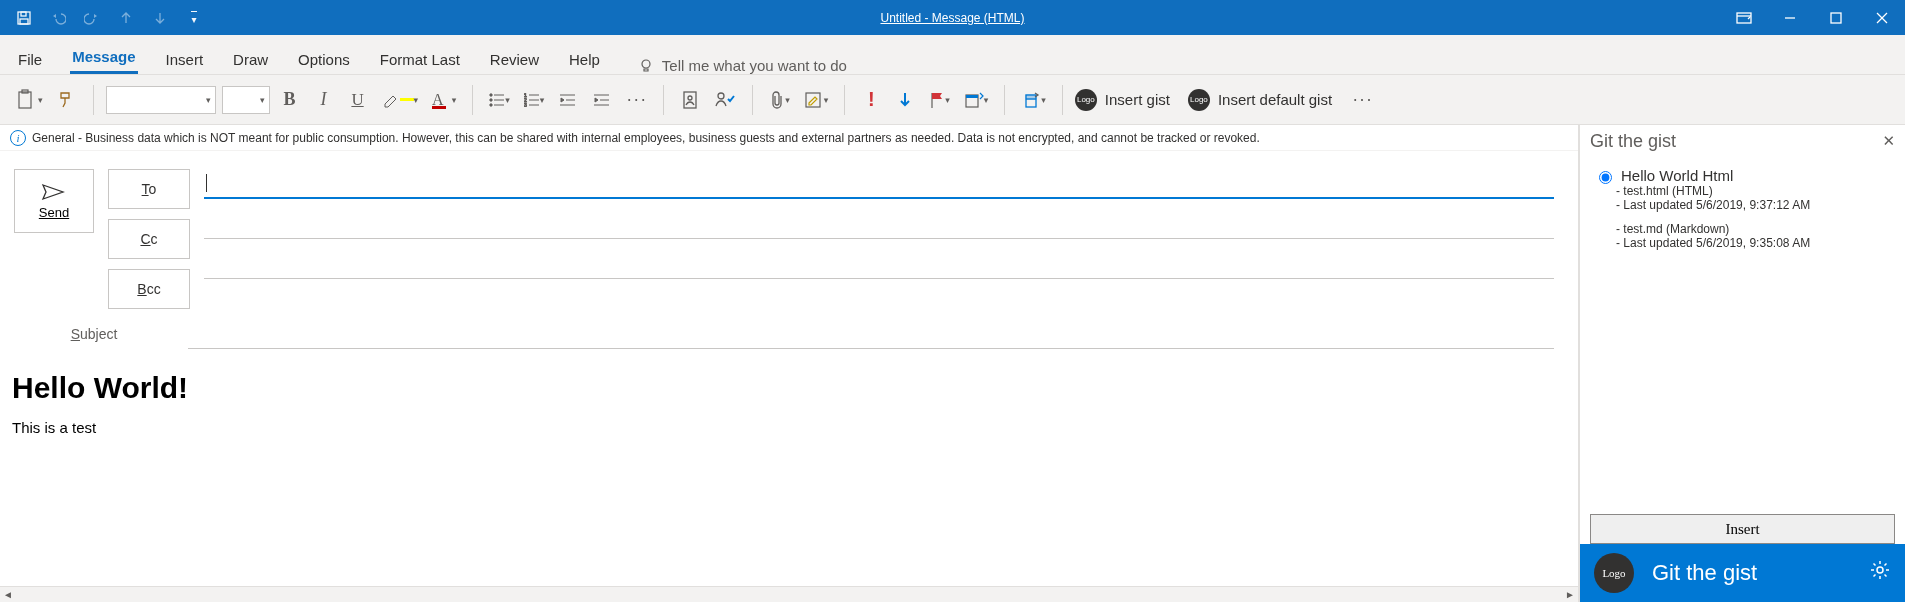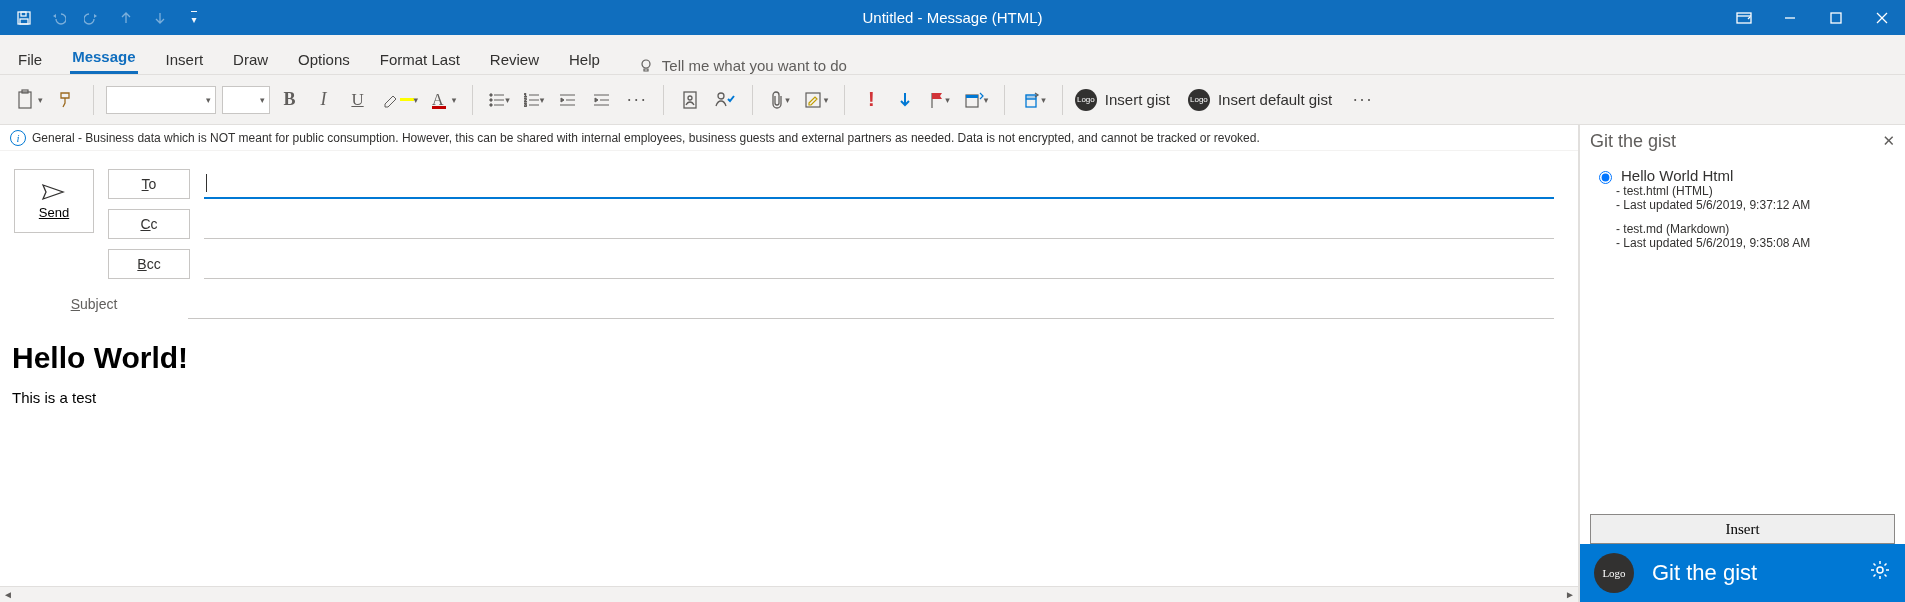--- a/index.html
+++ b/index.html
@@ -2,21 +2,21 @@
 <html><head>
 <meta charset="utf-8">
 <style>
   * { box-sizing: border-box; font-family: "Segoe UI", Arial, sans-serif; }
   html, body { margin:0; padding:0; width:1905px; height:602px; background:#fff; }
   
   .titlebar { height:35px; background:#106ebe; display:flex; align-items:center; color:#fff; position:relative; }
   .qat { display:flex; align-items:center; gap:6px; padding-left:10px; height:100%; }
   .qat .btn { width:28px; height:28px; display:flex; align-items:center; justify-content:center; color:#fff; opacity:0.95; }
   .qat .btn.disabled{ opacity:.45; }
-  .title-center { position:absolute; left:50%; transform:translateX(-50%); font-size:15px; }
+  .title-center { position:absolute; left:50%; transform:translateX(-50%); font-size:12px;text-decoration:underline; }
   .winbtns { margin-left:auto; display:flex; }
   .winbtns .btn { width:46px; height:35px; display:flex; align-items:center; justify-content:center; color:#fff; }
   .ribbon-tabs { height:40px; background:#f3f2f1; display:flex; align-items:flex-end; padding:0 16px; gap:26px; font-size:15px; border-bottom:1px solid #e1dfdd; }
   .ribbon-tab { padding:8px 2px 6px; color:#323130; }
   .ribbon-tab.active { color:#106ebe; border-bottom:3px solid #106ebe; font-weight:600; }
   .tell-me { display:flex; align-items:center; gap:8px; margin-left:10px; color:#605e5c; }
   .lightbulb { width:16px; height:16px; }
   .ribbon { height:50px; background:#f3f2f1; display:flex; align-items:center; padding:4px 12px; gap:6px; border-bottom:1px solid #e1dfdd; }
   .rbtn { height:32px; min-width:28px; display:inline-flex; align-items:center; justify-content:center; padding:0 4px; color:#605e5c; border-radius:3px; font-size:13px; }
   .sep { width:1px; height:30px; background:#d2d0ce; margin:0 6px; }
@@ -26,21 +26,21 @@
   .dd .caret { font-size:9px; color:#605e5c; margin:0 4px 0 auto; }
   .insertgist { display:flex; align-items:center; gap:8px; color:#323130; font-size:15px; }
   .logo-dot { width:22px; height:22px; border-radius:50%; background:#323130; color:#fff; font-size:8px; display:flex; align-items:center; justify-content:center; }
   .content { display:flex; height:calc(602px - 35px - 40px - 50px); }
   .left { flex:1; display:flex; flex-direction:column; border-right:1px solid #e1dfdd; }
   .infobar { height:26px; display:flex; align-items:center; font-size:12px; color:#323130; padding:0 10px; gap:6px; border-bottom:1px solid #f3f2f1; }
   .infobar .i { width:16px; height:16px; border:1.5px solid #0078d4; border-radius:50%; color:#0078d4; display:flex; align-items:center; justify-content:center; font-size:11px; font-style:italic; font-family:Georgia,serif; }
   .recipients { display:flex; padding:18px 14px 0; gap:14px; }
   .send { width:80px; height:64px; border:1px solid #c8c6c4; display:flex; flex-direction:column; align-items:center; justify-content:center; gap:4px; font-size:13px; }
   .recip-col { width:82px; display:flex; flex-direction:column; gap:10px; }
-  .recip-btn { height:30px; border:1px solid #c8c6c4; display:flex; align-items:center; justify-content:center; font-size:14px; color:#323130; }
+  .recip-btn { height:40px; border:1px solid #c8c6c4; display:flex; align-items:center; justify-content:center; font-size:14px; color:#323130; }
   .recip-btn .u { text-decoration:underline; }
   .fields { flex:1; display:flex; flex-direction:column; gap:10px; margin-right:10px; }
   .field-line { height:30px; border-bottom:1px solid #c8c6c4; position:relative; display:flex; align-items:center; }
   .field-line.active { border-bottom:2px solid #0078d4; }
   .cursor { width:1px; height:18px; background:#323130; margin-left:2px; }
   .subjectrow { display:flex; gap:14px; padding:10px 14px 0; align-items:center; }
   .subjectrow .lbl { width:160px; text-align:center; font-size:14px; color:#605e5c; }
   .subjectrow .line { flex:1; height:30px; border-bottom:1px solid #c8c6c4; margin-right:10px; }
   .body-area { flex:1; padding:22px 12px; overflow:hidden; }
   .body-area h1 { margin:0 0 14px; font-size:30px; font-weight:700; }

